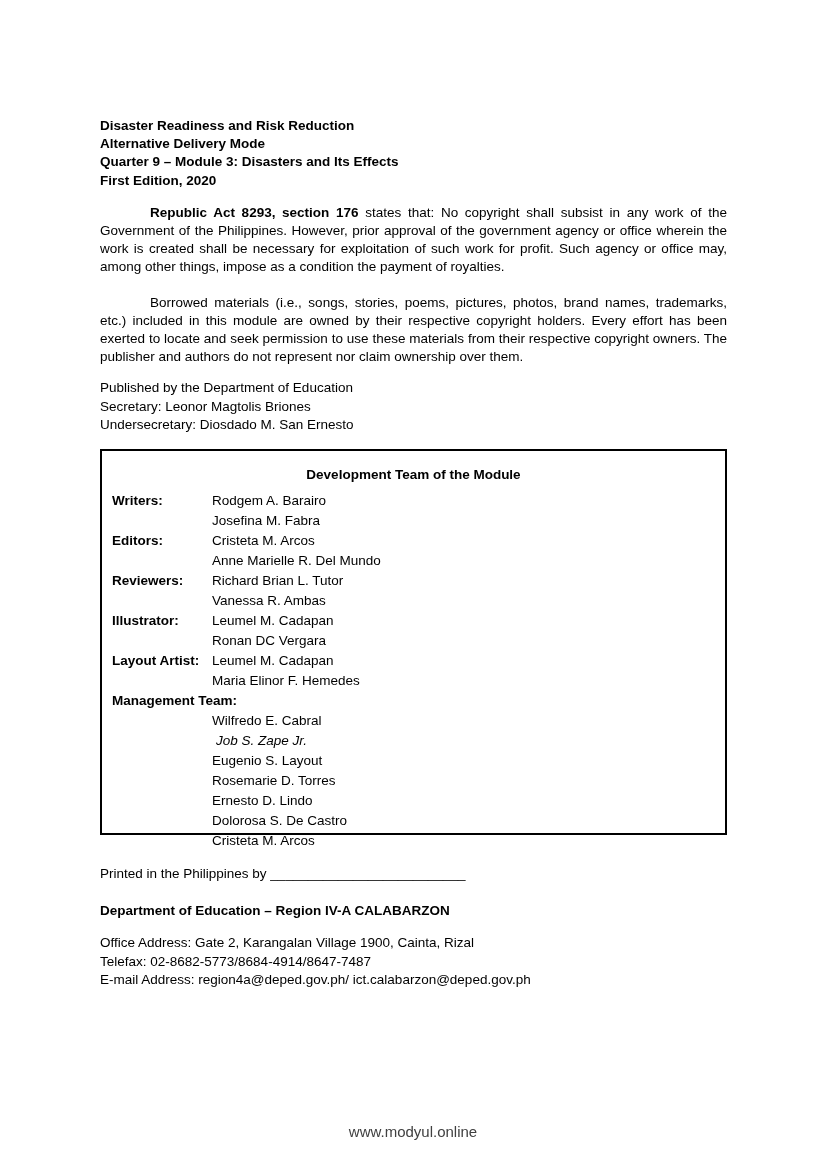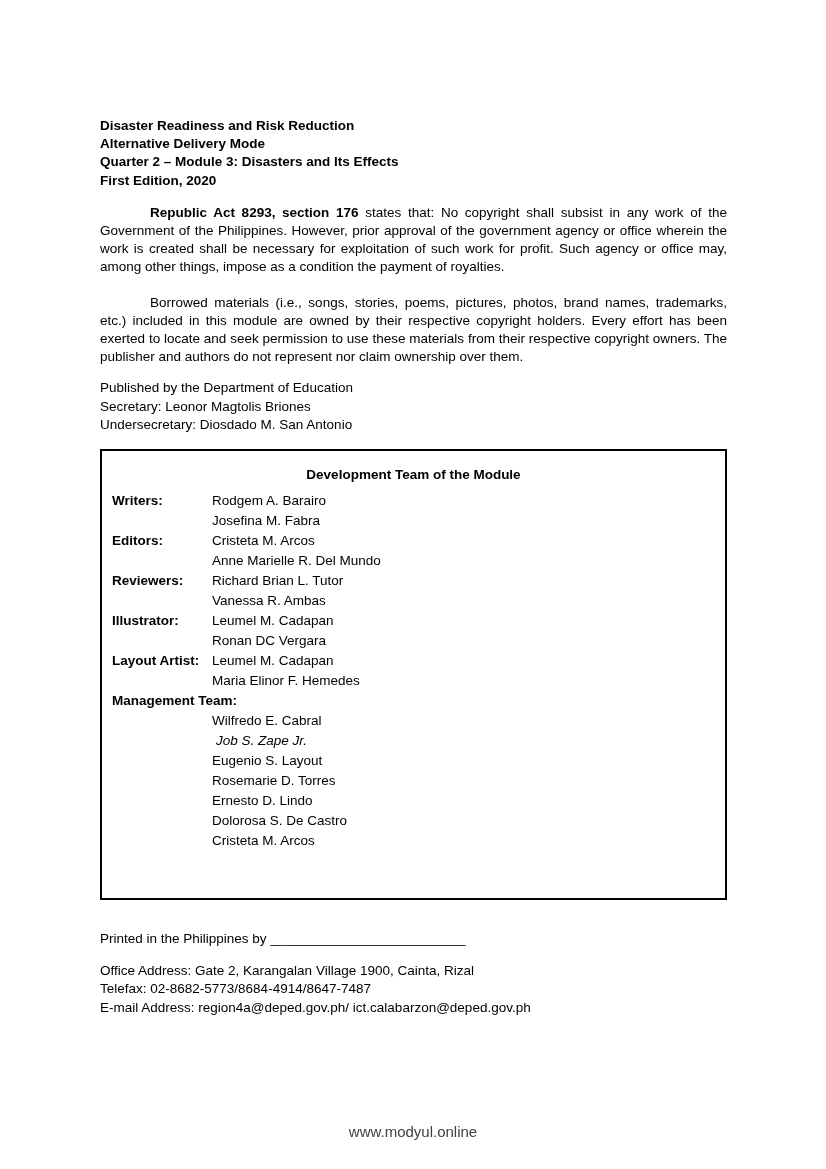--- a/index.html
+++ b/index.html
@@ -26,21 +26,21 @@
   }
   .para1 { margin-top: 14px; }
   .para2 { margin-top: 17px; }
   .lead-bold { font-weight: bold; }
   .publisher { margin-top: 13px; }
   .dev-box {
     margin-top: 15px;
     border: 2px solid #000000;
     box-sizing: border-box;
     width: 100%;
-    height: 451px;
+    height: 386px;
     padding: 14px 10px 0 10px;
     line-height: 20px;
   }
   .dev-box-title {
     text-align: center;
     font-weight: bold;
     margin-bottom: 6px;
   }
   .dev-row { display: flex; }
   .dev-label { flex: 0 0 100px; font-weight: bold; }
@@ -61,32 +61,32 @@
   }
 </style>
 </head>
 <body>
 
 <div class="content">
 
   <div class="doc-header">
     <div>Disaster Readiness and Risk Reduction</div>
     <div>Alternative Delivery Mode</div>
-    <div>Quarter 2 – Module 3: Disasters and Its Effects</div>
+    <div>Quarter 9 – Module 3: Disasters and Its Effects</div>
     <div>First Edition, 2020</div>
   </div>
 
   <p class="para para1"><span class="lead-bold">Republic Act 8293, section 176</span><span> states that: No copyright shall subsist in any work of the Government of the Philippines. However, prior approval of the government agency or office wherein the work is created shall be necessary for exploitation of such work for profit. Such agency or office may, among other things, impose as a condition the payment of royalties.</span></p>
 
   <p class="para para2">Borrowed materials (i.e., songs, stories, poems, pictures, photos, brand names, trademarks, etc.) included in this module are owned by their respective copyright holders. Every effort has been exerted to locate and seek permission to use these materials from their respective copyright owners. The publisher and authors do not represent nor claim ownership over them.</p>
 
   <div class="publisher">
     <div>Published by the Department of Education</div>
     <div>Secretary: Leonor Magtolis Briones</div>
-    <div>Undersecretary: Diosdado M. San Antonio</div>
+    <div>Undersecretary: Diosdado M. San Ernesto</div>
   </div>
 
   <div class="dev-box">
     <div class="dev-box-title">Development Team of the Module</div>
 
     <div class="dev-row">
       <span class="dev-label">Writers:</span>
       <span class="dev-name">Rodgem A. Barairo</span>
     </div>
     <div class="dev-row">
@@ -151,20 +151,21 @@
       <span class="dev-name">Dolorosa S. De Castro</span>
     </div>
     <div class="dev-row">
       <span class="dev-label"></span>
       <span class="dev-name">Cristeta M. Arcos</span>
     </div>
   </div>
 
   <div class="printed-line"><span>Printed in the Philippines by </span><span>__________________________</span></div>
 
+  <div class="dept-line">Department of Education – Region IV-A CALABARZON</div>
 
   <div class="contact">
     <div>Office Address: Gate 2, Karangalan Village 1900, Cainta, Rizal</div>
     <div>Telefax: 02-8682-5773/8684-4914/8647-7487</div>
     <div>E-mail Address: region4a@deped.gov.ph/ ict.calabarzon@deped.gov.ph</div>
   </div>
 
 </div>
 
 <div class="footer-watermark">www.modyul.online</div>

